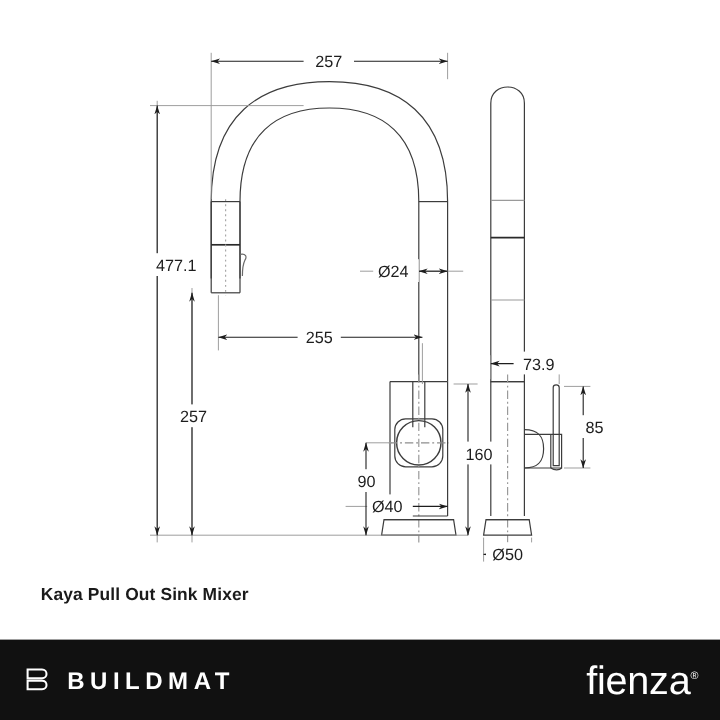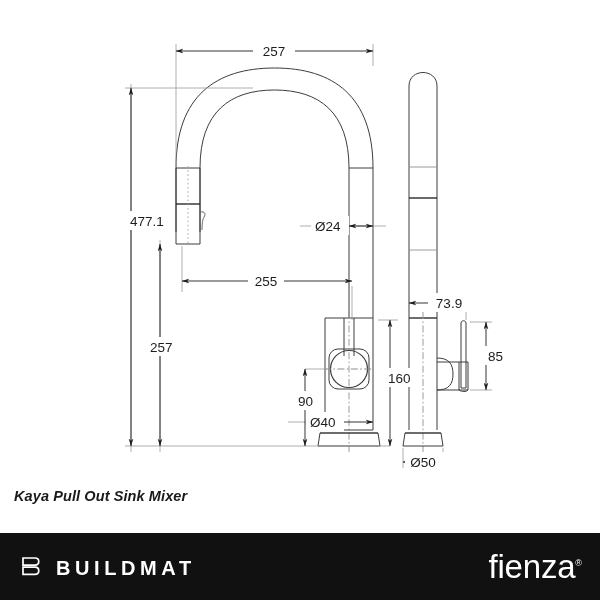--- a/index.html
+++ b/index.html
@@ -22,28 +22,27 @@
   #drawing-area {
     position: absolute;
     left: 0;
     top: 0;
     width: 600px;
     height: 480px;
     background: #ffffff;
   }
   #product-title {
     position: absolute;
-    left: 14px;
+    left: 34px;
     top: 488px;
     font-size: 14.5px;
     font-weight: bold;
     color: #1a1a1a;
     letter-spacing: 0.1px;
     font-family: "Liberation Sans", sans-serif;
-    font-style: italic;
   }
   #footer-bar {
     position: absolute;
     left: 0;
     top: 533px;
     width: 600px;
     height: 67px;
     background: #111111;
   }
   #buildmat-lockup {

